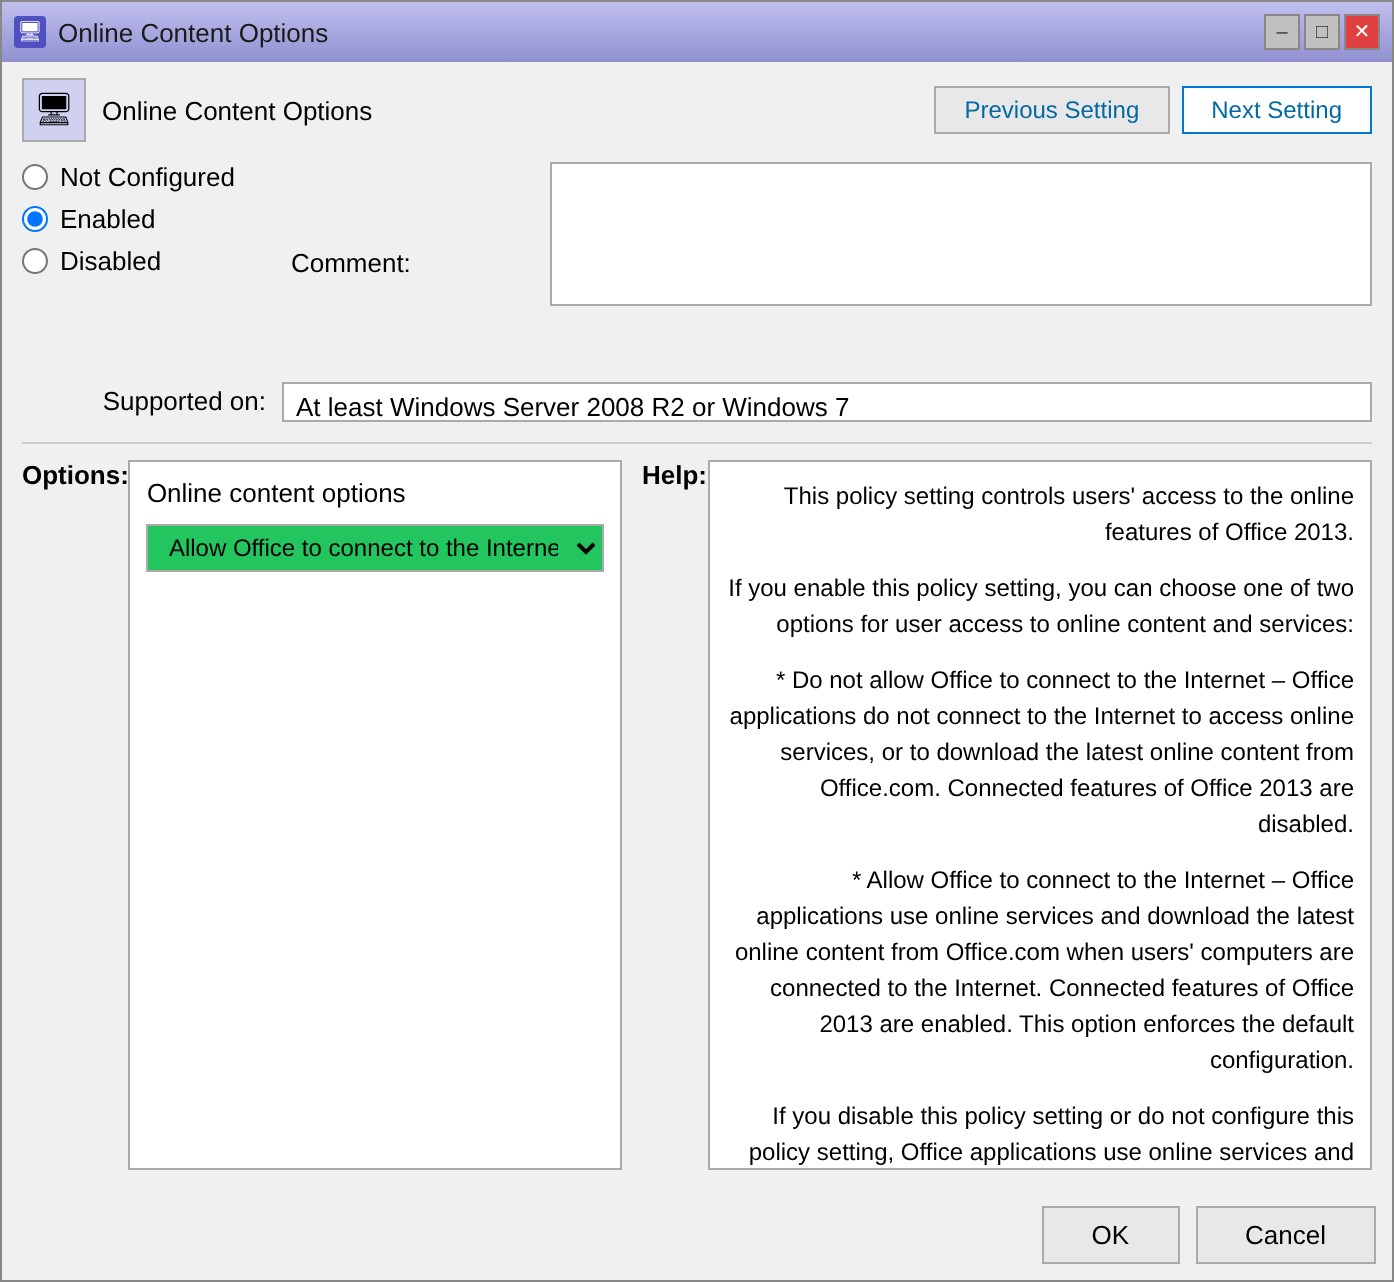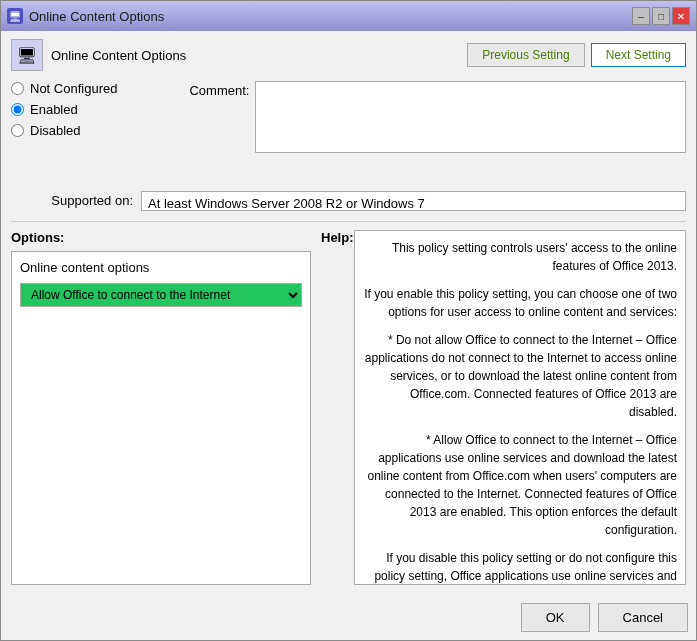--- a/index.html
+++ b/index.html
@@ -120,44 +120,45 @@
       display: flex;
       gap: 6px;
     }
 
     .nav-btn {
       padding: 4px 14px;
       background: #e8e8e8;
       border: 1px solid #aaa;
       cursor: pointer;
       font-size: 12px;
-      color: #4d7c0f;
+      color: #0369a1;
     }
 
     .nav-btn.active {
       background: #ffffff;
       border: 1px solid #0078d7;
     }
 
     .radio-row {
       display: flex;
       align-items: center;
       gap: 6px;
     }
 
     .radio-row input[type="radio"] {
       margin: 0;
     }
 
     .comment-label {
       width: 130px;
-      text-align: right;
+      text-align: left;
       padding-right: 8px;
       padding-top: 2px;
       flex-shrink: 0;
+      margin-top: 41px;
     }
 
     .supported-row {
       display: flex;
       align-items: flex-start;
       margin-bottom: 10px;
       flex-shrink: 0;
       margin-top: 32px;
     }
 
@@ -188,21 +189,20 @@
 
     .col-header {
       font-weight: bold;
       margin-bottom: 6px;
     }
 
     .left-col {
       width: 300px;
       flex-shrink: 0;
       display: flex;
-      flex-direction: column;
     }
 
     .options-box {
       flex: 1;
       border: 1px solid #aaa;
       background: white;
       padding: 8px;
       display: flex;
       flex-direction: column;
       gap: 8px;
@@ -292,21 +292,21 @@
       <div class="section-title-row">
         <div class="section-icon">🖥</div>
         <span class="section-title">Online Content Options</span>
       </div>
       <div class="nav-buttons">
         <button class="nav-btn">Previous Setting</button>
         <button class="nav-btn active">Next Setting</button>
       </div>
     </div>
 
-    <div style="display:flex; gap:8px; margin-bottom:6px; flex-shrink:0;">
+    <div style="display:flex; gap:28px; margin-bottom:6px; flex-shrink:0;">
       <div style="display:flex; flex-direction:column; gap:6px;">
         <label class="radio-row">
           <input type="radio" name="config" style="">
           <span>Not Configured</span>
         </label>
         <label class="radio-row">
           <input type="radio" name="config" checked="" style="">
           <span>Enabled</span>
         </label>
         <label class="radio-row">

